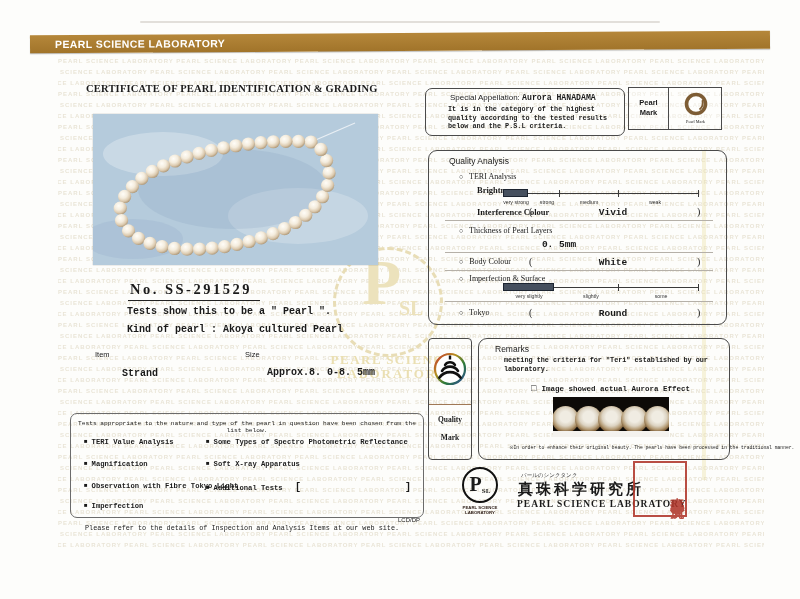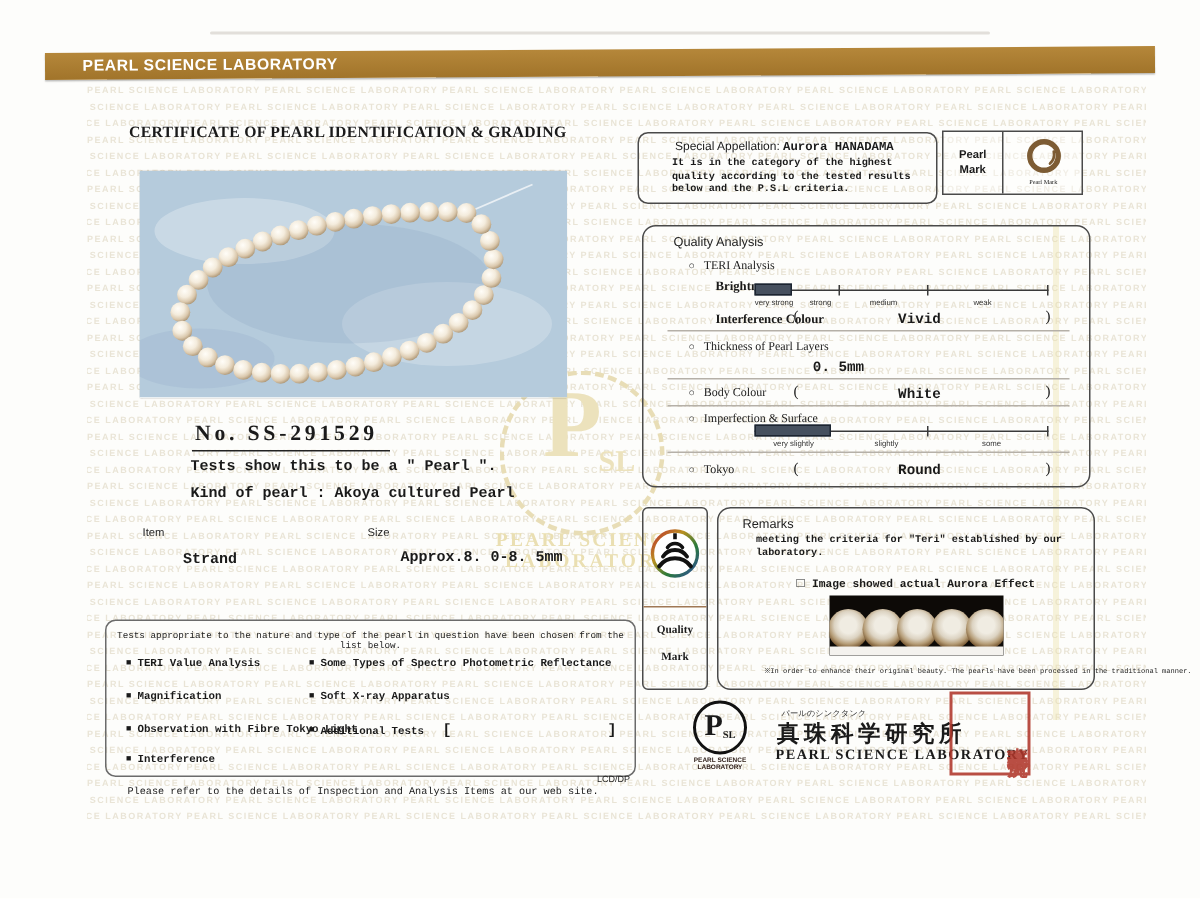--- a/index.html
+++ b/index.html
@@ -266,21 +266,21 @@
     <div class="titem" style="left:13px;top:24px">
       <span class="sq">■</span><span>TERI Value Analysis</span>
     </div>
     <div class="titem" style="left:13px;top:46px">
       <span class="sq">■</span><span>Magnification</span>
     </div>
     <div class="titem" style="left:13px;top:68px">
       <span class="sq">■</span><span>Observation with Fibre Tokyo Light</span>
     </div>
     <div class="titem" style="left:13px;top:88px">
-      <span class="sq">■</span><span>Interference</span>
+      <span class="sq">■</span><span>Imperfection</span>
     </div>
     <div class="titem" style="left:135px;top:24px">
       <span class="sq">■</span><span>Some Types of Spectro Photometric Reflectance</span>
     </div>
     <div class="titem" style="left:135px;top:46px">
       <span class="sq">■</span><span>Soft X-ray Apparatus</span>
     </div>
     <div class="titem" style="left:135px;top:68px;width:210px">
       <span class="sq">■</span><span>Additional Tests</span>
       <span class="br" style="margin-left:8px">[</span>

